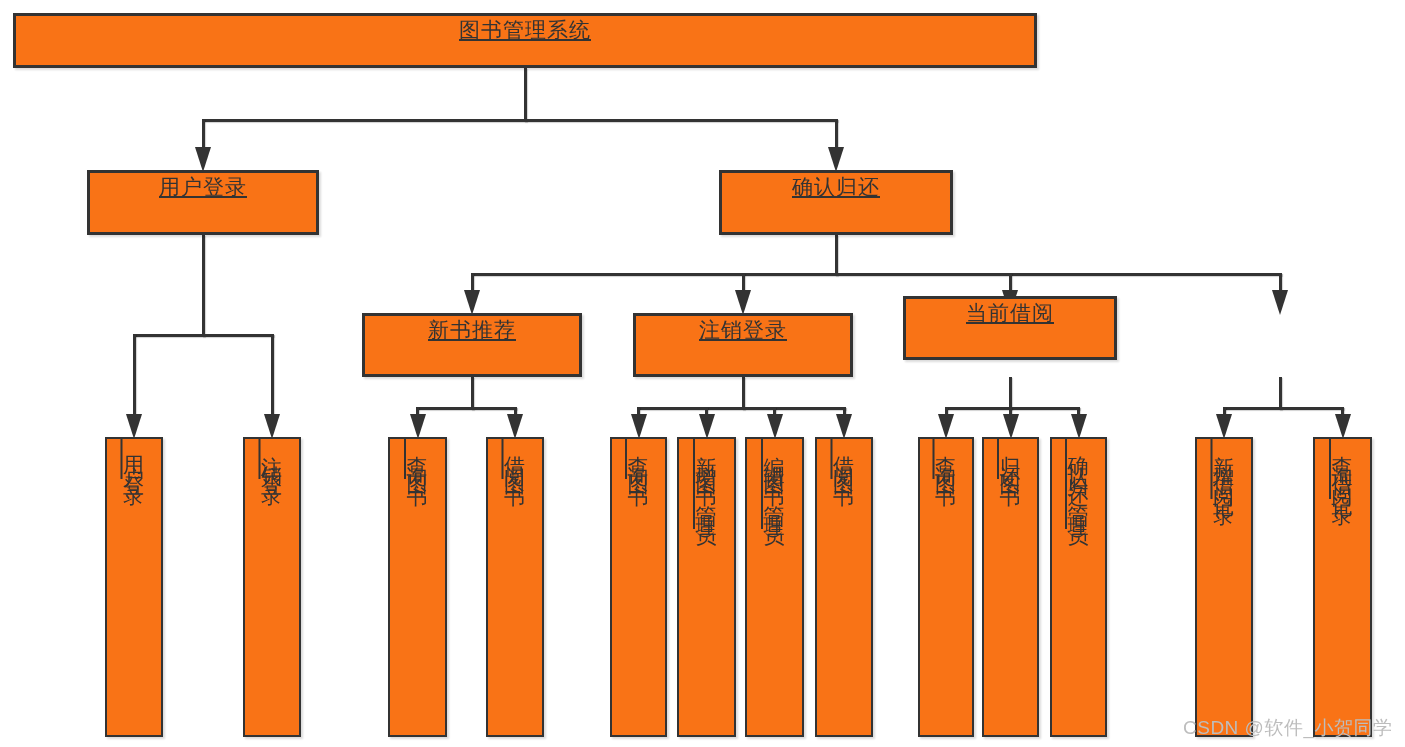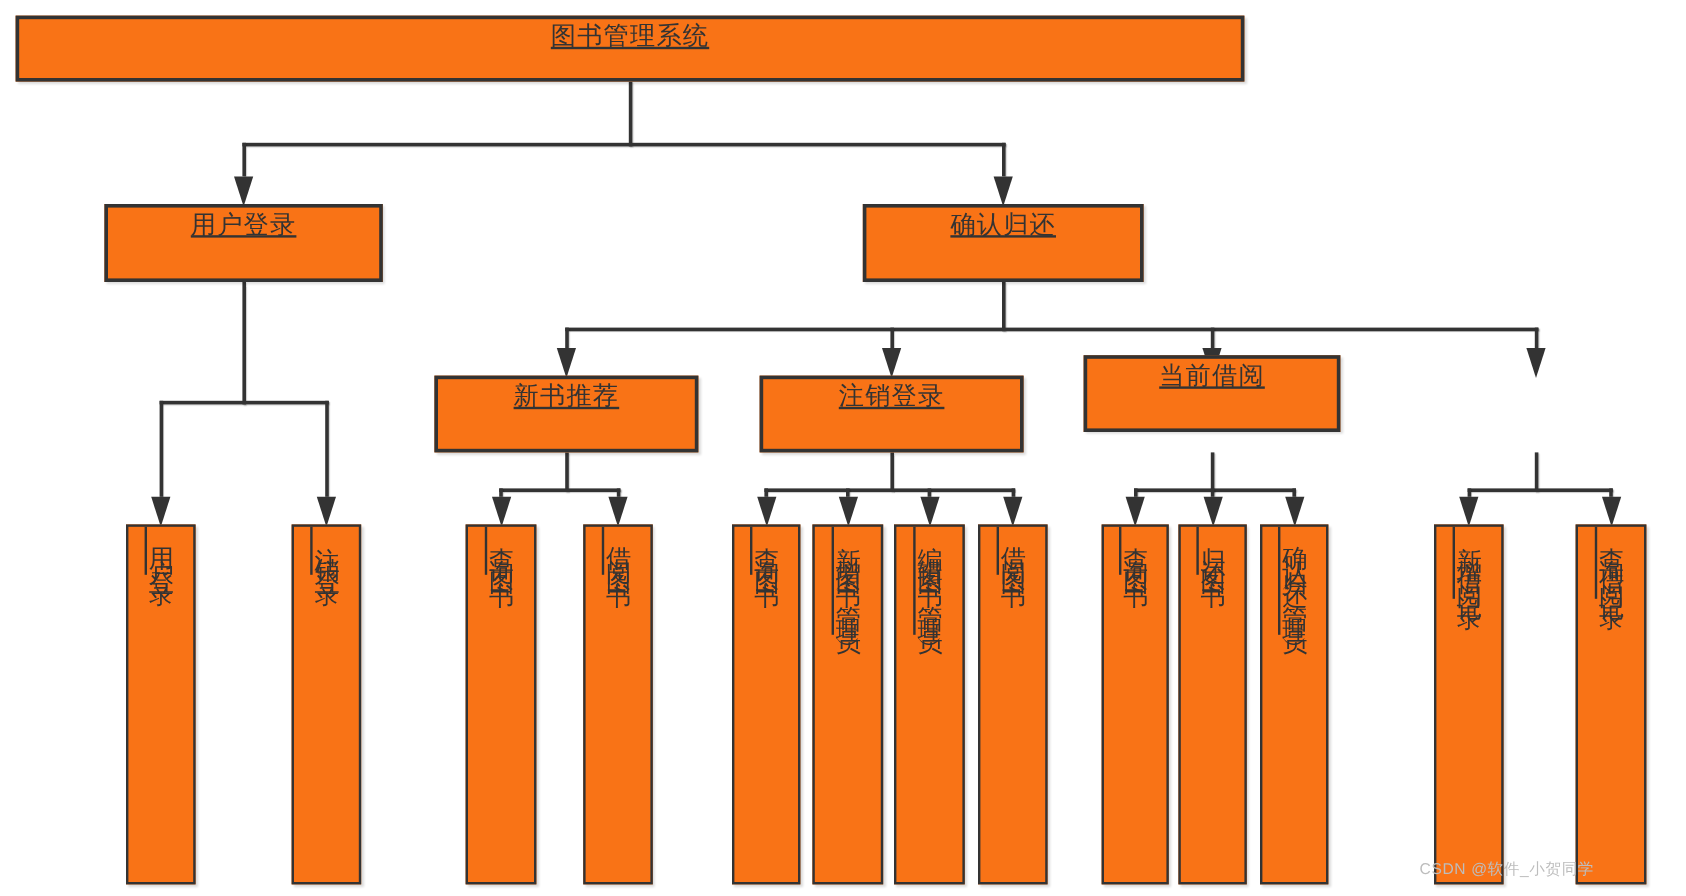--- a/index.html
+++ b/index.html
@@ -29,21 +29,21 @@
     box-shadow:1px 1px 1px rgba(0,0,0,0.18);
   }
   .arrowhead {
     position:absolute; width:0; height:0; z-index:1;
     border-left:8px solid transparent;
     border-right:8px solid transparent;
     border-top:25px solid var(--line);
   }
   #watermark {
     position:absolute; left:1183px; top:715px; z-index:5;
-    font-size:13px; letter-spacing:0.5px; white-space:nowrap;
+    font-size:19px; letter-spacing:0.5px; white-space:nowrap;
   }
 </style>
 </head>
 <body>
 
 <div id="canvas">
   <div id="watermark" style="color: rgb(189, 189, 189);">CSDN @软件_小贺同学</div>
 <div class="node hnode" style="left: 13px; top: 13px; width: 1024px; height: 55px;">
       <span class="label">图书管理系统</span>
     </div>

